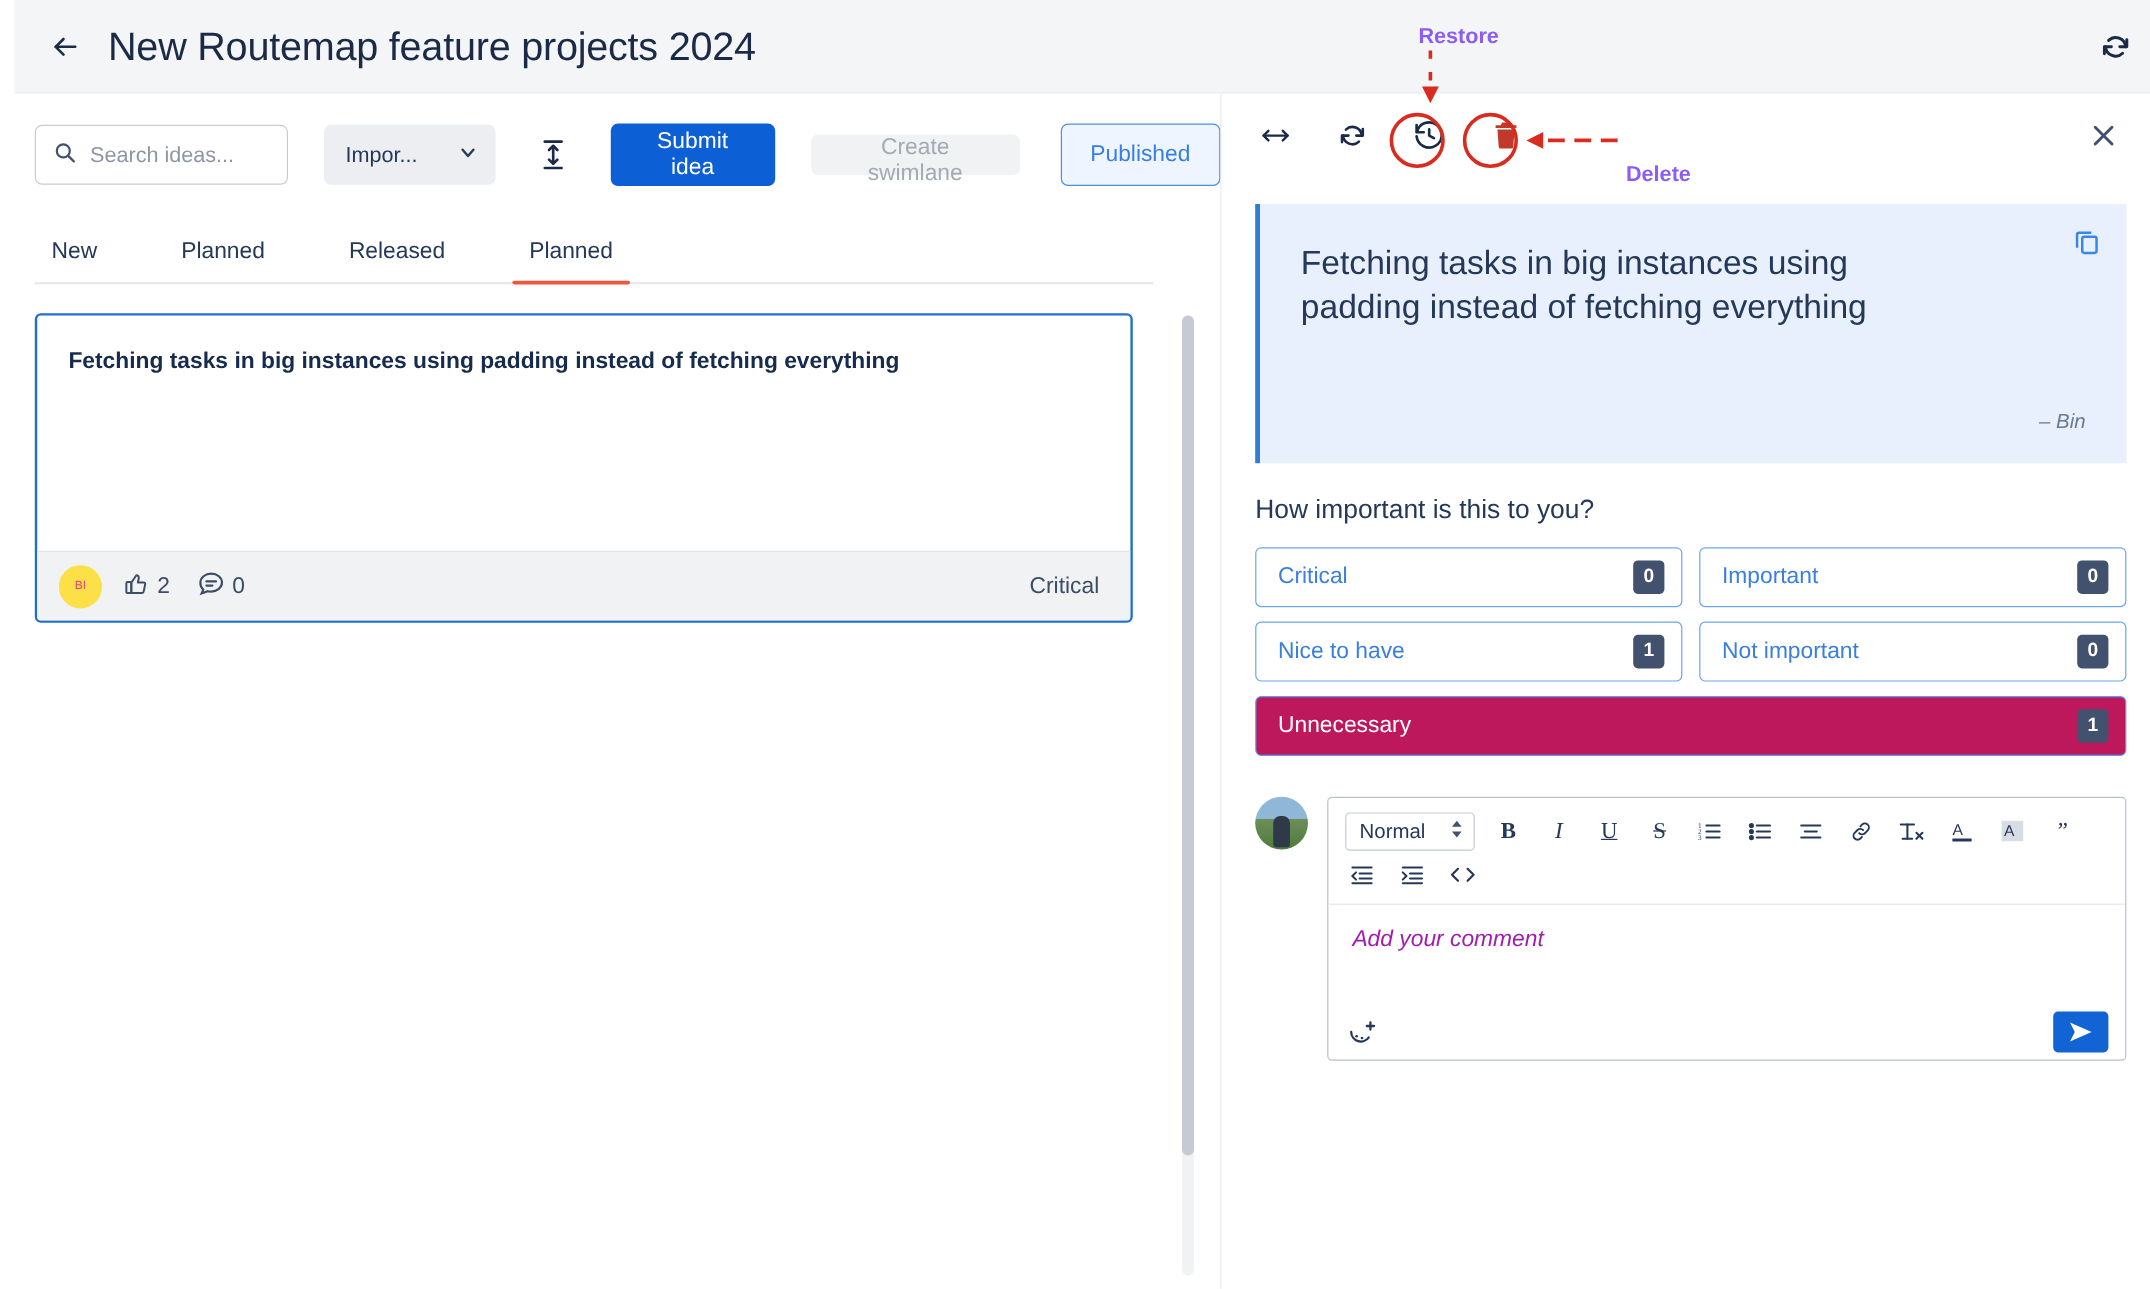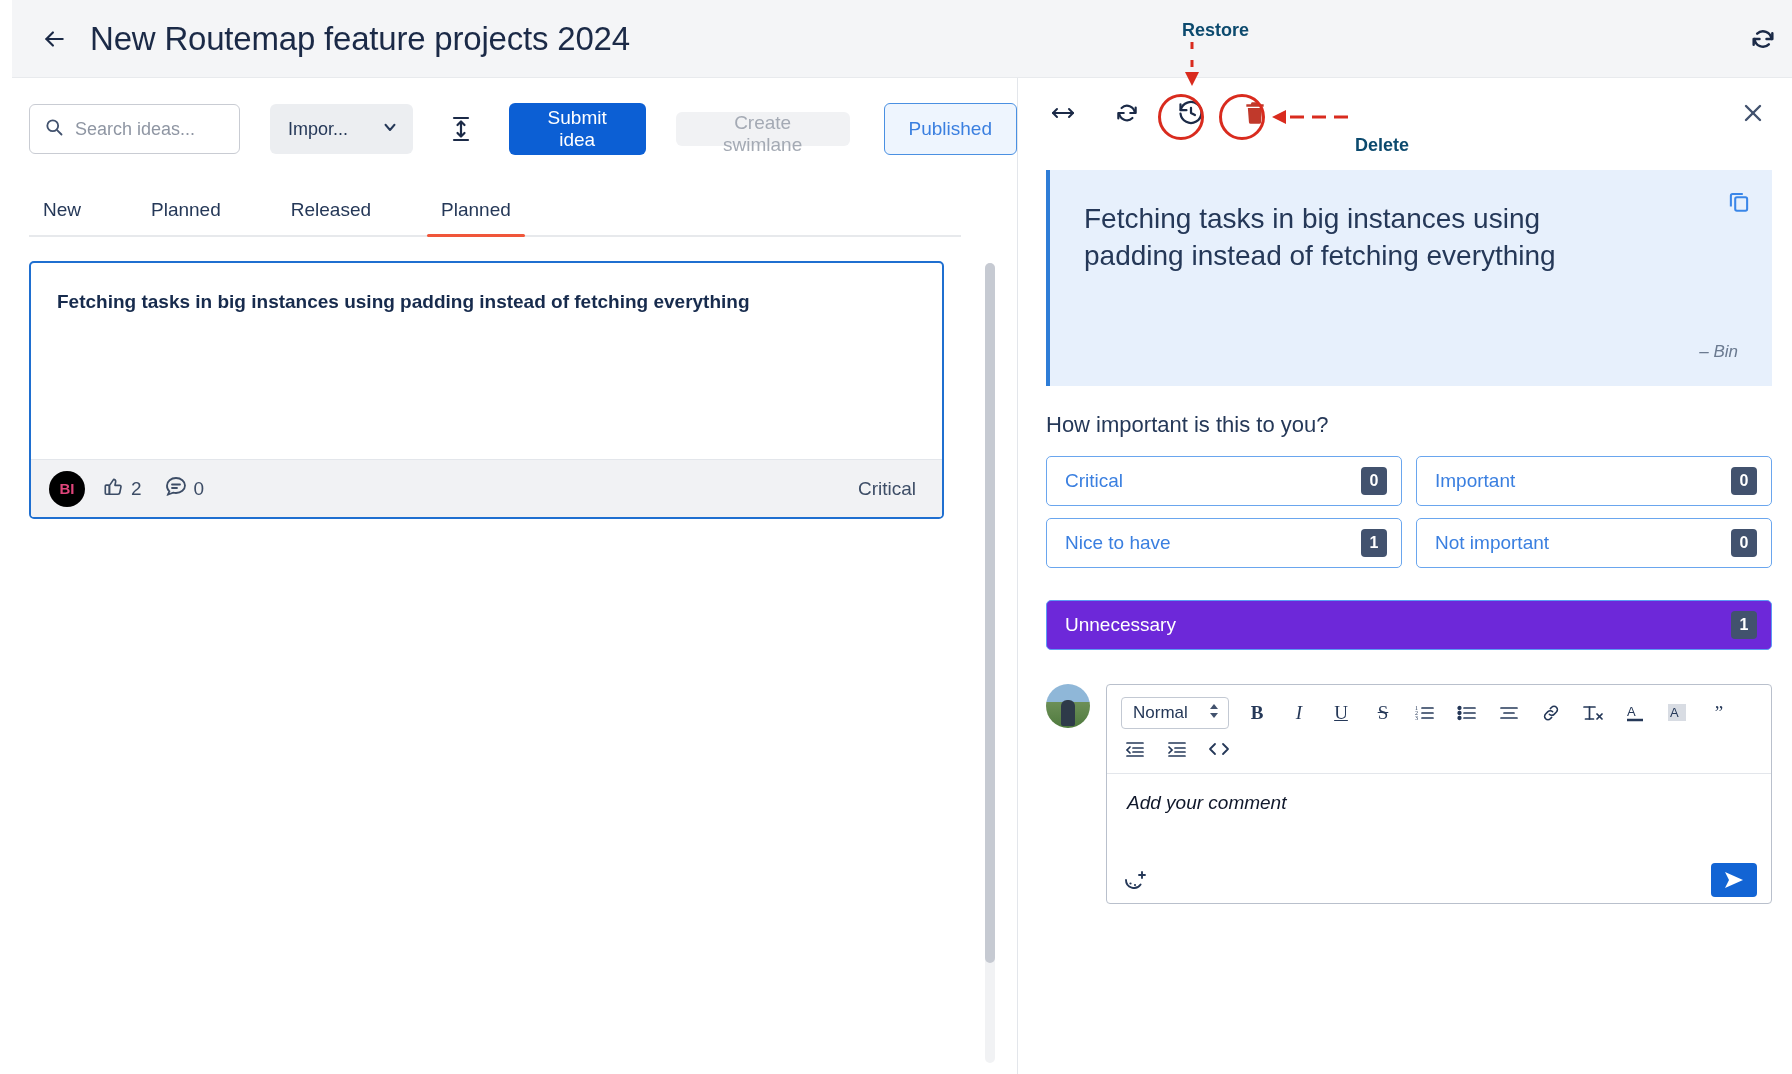--- a/index.html
+++ b/index.html
@@ -130,22 +130,22 @@
     font-size: 19px; font-weight: bold; color: #172b4d;
   }
   .card-footer {
     height: 58px; background: #f1f2f4;
     border-top: 1px solid #e3e6eb;
     display: flex; align-items: center;
     padding: 0 26px 0 18px;
   }
   .avatar-sm {
     width: 36px; height: 36px; border-radius: 50%;
-    background: #000000; color: #e0457b;
-    font-size: 15px; font-weight: bold;
+    background: #fde047; color: #e0457b;
+    font-size: 10px; font-weight: normal;
     display: flex; align-items: center; justify-content: center;
     margin-right: 18px;
   }
   .stat {
     display: flex; align-items: center; gap: 6px;
     font-size: 19px; color: #3d4d66; margin-right: 22px;
     cursor: pointer;
   }
   .card-priority {
     margin-left: auto; font-size: 19px; color: #3d4d66;
@@ -181,21 +181,21 @@
   .close-x {
     position: absolute; right: 22px; top: 50%;
     transform: translateY(-50%);
     width: 34px; height: 34px;
     display: flex; align-items: center; justify-content: center;
     cursor: pointer;
   }
 
   
   .annot-label {
-    position: absolute; color: #0c4a6e;
+    position: absolute; color: #8b5cf6;
     font-size: 18px; font-weight: bold;
     white-space: nowrap;
   }
   .annot-circle {
     position: absolute;
     border: 3px solid #d92b1e; border-radius: 50%;
     pointer-events: none;
   }
 
   
@@ -242,21 +242,21 @@
   }
   .vote-opt {
     height: 50px; border: 1px solid #6aa6ee; border-radius: 5px;
     display: flex; align-items: center;
     padding: 0 14px 0 18px;
     font-size: 19px; color: #3a7fe0;
     background: #fff; cursor: pointer;
   }
   .vote-opt.full { grid-column: 1 / span 2; }
   .vote-opt.selected {
-    background: #6d28d9; border-color: #5b9bf5; color: #fff; margin-top: 20px;
+    background: #be185d; border-color: #5b9bf5; color: #fff;
   }
   .vote-count {
     margin-left: auto;
     min-width: 26px; height: 28px; padding: 0 6px;
     background: #42526e; color: #fff; border-radius: 4px;
     font-size: 16px; font-weight: bold;
     display: flex; align-items: center; justify-content: center;
   }
 
   
@@ -295,21 +295,21 @@
     font-size: 17px; color: #253858; background: #fff; cursor: pointer;
   }
   .fmt-btn {
     width: 28px; height: 28px;
     display: flex; align-items: center; justify-content: center;
     font-size: 19px; color: #253858; cursor: pointer;
     font-family: "Liberation Serif", serif;
   }
   .editor-area {
     flex: 1; padding: 18px 20px;
-    font-size: 19px; font-style: italic; color: #0f172a;
+    font-size: 19px; font-style: italic; color: #a21caf;
   }
   .editor-bottom {
     height: 46px; display: flex; align-items: center;
     padding: 0 14px; gap: 10px;
   }
   .send-btn {
     margin-left: auto;
     width: 46px; height: 34px; border-radius: 4px;
     background: #1264d4;
     display: flex; align-items: center; justify-content: center;

